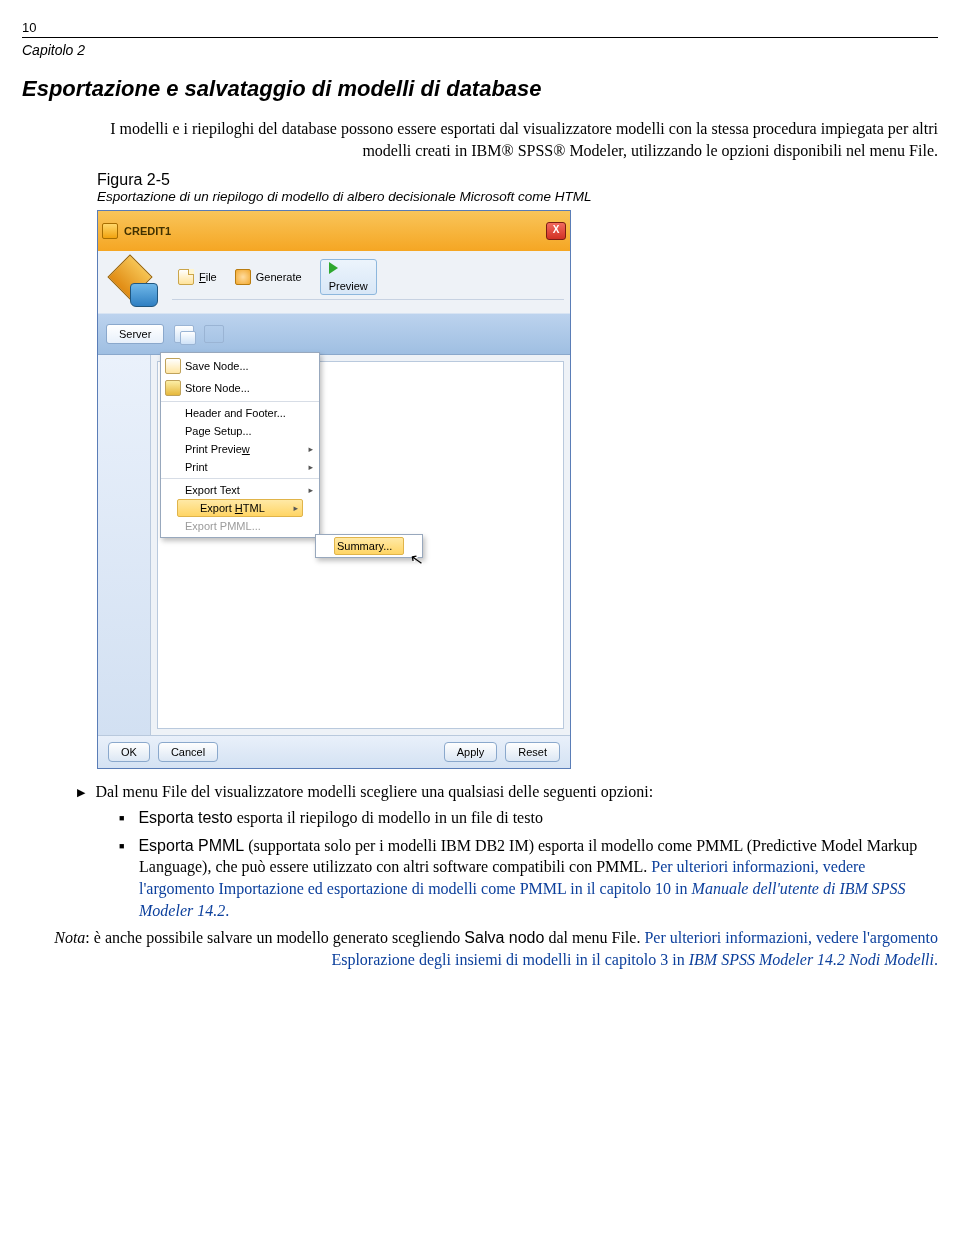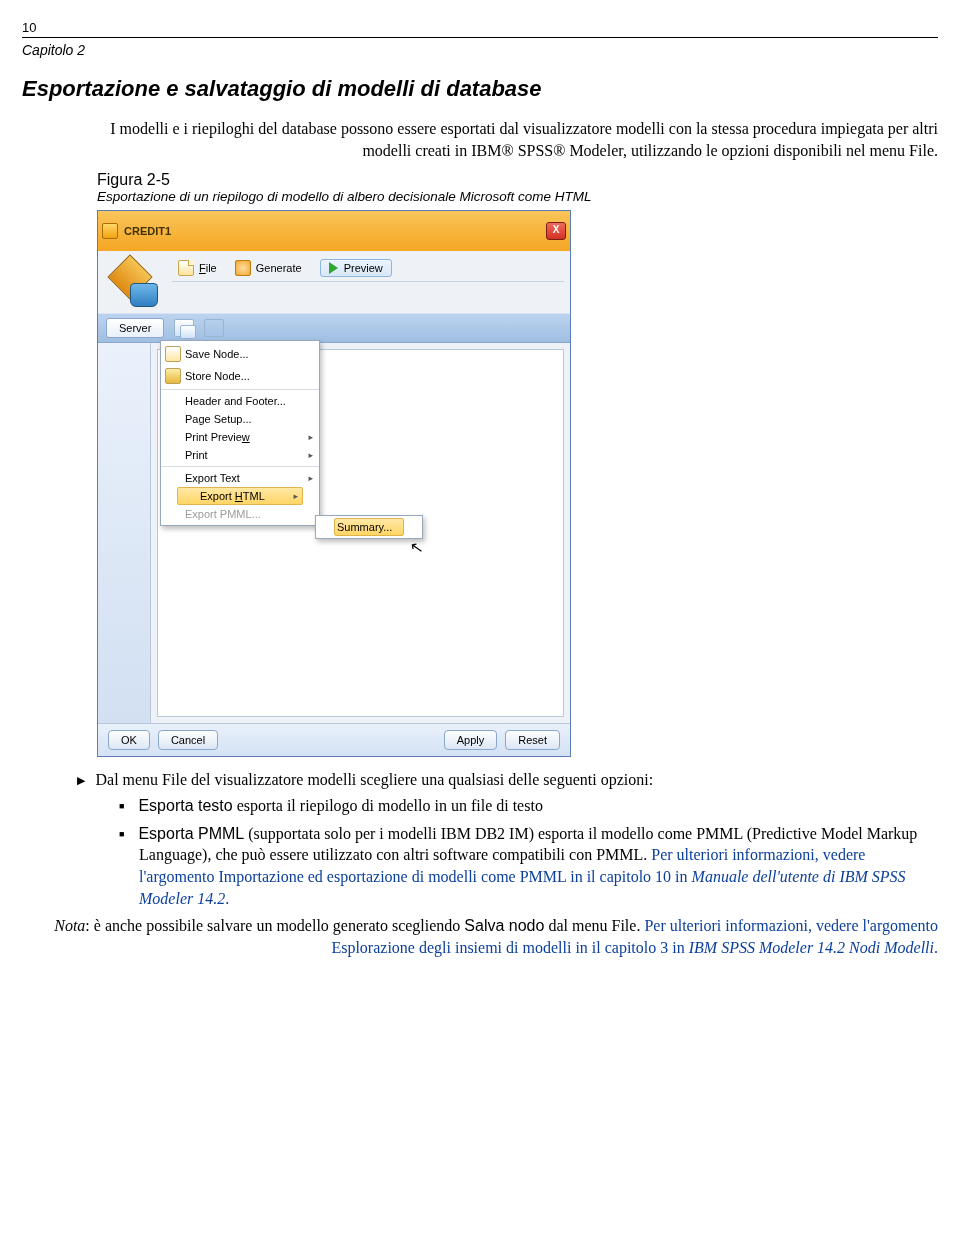--- a/index.html
+++ b/index.html
@@ -121,25 +121,25 @@
     display:flex; align-items:center; gap:18px;
     padding: 4px 6px;
     border-bottom: 1px solid #c7d2e2;
   }
   .menubar .mi { display:flex; align-items:center; gap:5px; }
   .icon-sm { width:14px; height:14px; display:inline-block; border-radius:2px; }
   .i-file { background: linear-gradient(#fff,#ffe39a); border:1px solid #caa54a; position:relative;}
   .i-file::after{content:"";position:absolute;right:-1px;top:-1px;width:5px;height:5px;background:#fff5cf;border-left:1px solid #caa54a;border-bottom:1px solid #caa54a;}
   .i-gen  { background: radial-gradient(circle,#ffdca0,#f2a930); border:1px solid #b97c10;}
   .i-prev { width:0;height:0;border-left:9px solid #2fa82f;border-top:6px solid transparent;border-bottom:6px solid transparent;display:inline-block;}
-  .prev-box{border:1px solid #8db7dd;background:linear-gradient(#ecf4fc,#d8e7f7);padding:2px 8px;border-radius:3px;display:flex;align-items:center;gap:6px;}
+  .prev-box{border:1px solid #8db7dd;background:linear-gradient(#ecf4fc,#d8e7f7);padding:2px 8px;border-radius:3px;display:flex;align-items:flex-start;gap:6px;flex-direction:column;}
 
   .toolbar-blue {
     display:flex; align-items:center;
-    padding:4px 8px;
+    padding:10px 8px;
     background: linear-gradient(#bcd3ee,#9fbfe2);
     border-top:1px solid #d8e4f3;
     border-bottom:1px solid #8aa8cc;
     gap:10px;
   }
   .tabbtn {
     background: linear-gradient(#fff,#e8f0fa);
     border:1px solid #8aa8cc; border-radius:3px;
     padding:3px 12px;
   }
@@ -177,21 +177,21 @@
     padding:3px 6px 3px 2px; gap:2px;
     border-bottom: none;
   }
   .menu-row.sep { border-top:1px solid #d7dde6; height:0; padding:0; margin:2px 0;}
   .menu-row.sub::after{content:"\25B8"; margin-left:auto; font-size:9px; color:#555;}
   .menu-row.disabled{color:#9c9c9c;}
   .menu-row.hover{background:linear-gradient(#ffe9a6,#ffd565); border:1px solid #e0b44a; border-radius:2px; margin:0 16px; padding:2px 4px 2px 0;}
   .mi-icon{width:14px;height:14px;border:1px solid #bfa25a;border-radius:2px;background:linear-gradient(#fff,#ffe6a3);}
   .mi-icon.db{background:linear-gradient(#fceea6,#e6b83c);}
   .submenu{
-    position:absolute; left:157px; top:165px;
+    position:absolute; left:157px; top:172px;
     width:102px; background:#fff;
     border:1px solid #98a8bd;
     box-shadow:2px 3px 5px rgba(0,0,0,.25);
     padding:2px;
   }
   .submenu .menu-row.hover{background:linear-gradient(#ffe9a6,#ffd565);}
   .cursor{position:absolute;left:252px;top:188px;font-size:16px;color:#000;text-shadow:1px 1px 0 #fff;transform:rotate(-10deg);}
   .underline-key { text-decoration: underline; }
 
   .bottom-bar{

